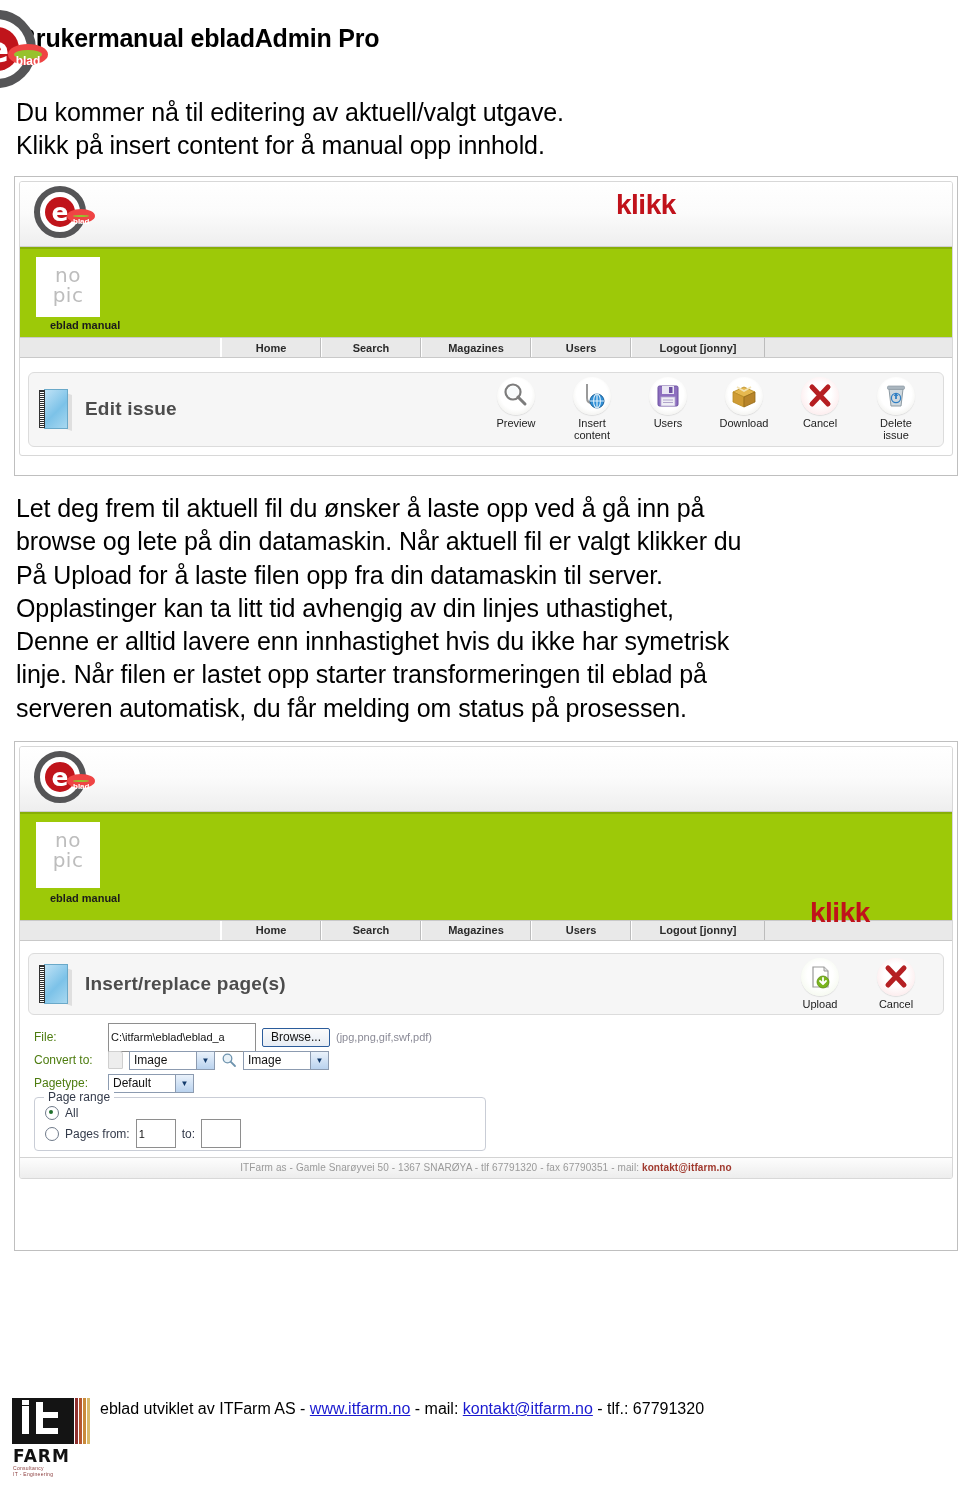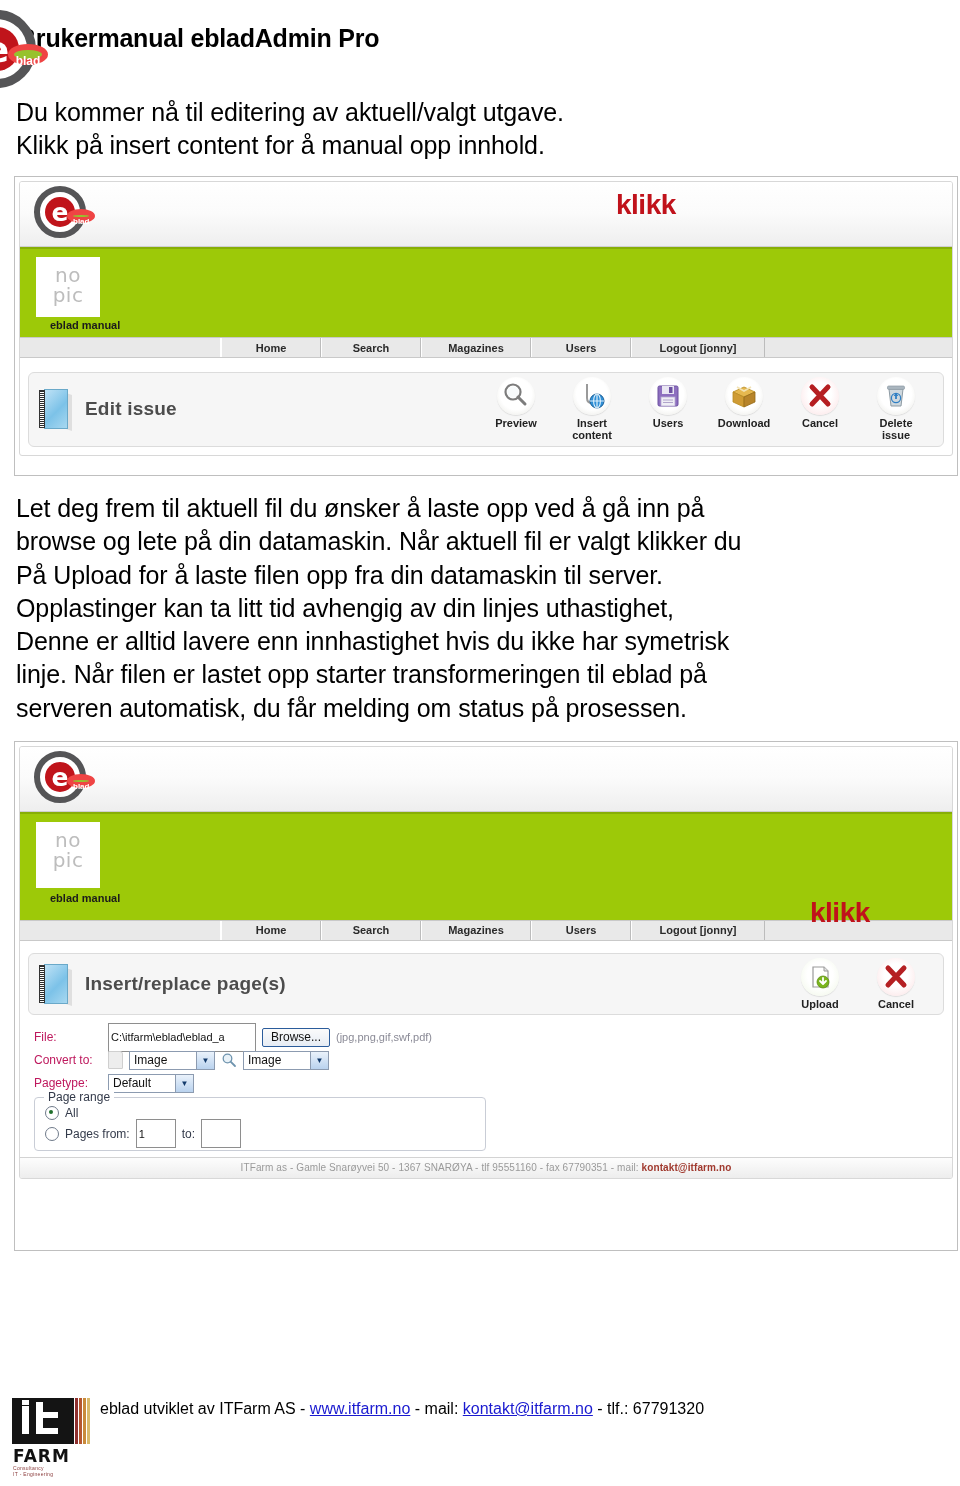--- a/index.html
+++ b/index.html
@@ -248,21 +248,21 @@
   .tb-ico {
     width: 38px;
     height: 38px;
     margin: 0 auto 2px;
     border-radius: 50%;
     background: radial-gradient(circle at 50% 45%, #ffffff 55%, #f2f2ef 78%, #e4e4de 100%);
     position: relative;
     box-shadow: 0 1px 1px rgba(0,0,0,.10);
   }
   .tb-ico svg { position: absolute; left: 0; top: 0; }
-  .tb-label { display: block; font-weight: bold; }
+  .tb-label { display: block; }
 
   
   .klikk {
     position: absolute;
     color: #c0121b;
     font-size: 28px;
     font-weight: bold;
     font-family: "Liberation Sans", sans-serif;
     letter-spacing: -0.5px;
     line-height: 1;
@@ -278,21 +278,21 @@
   .form-row {
     display: flex;
     align-items: center;
     gap: 6px;
     margin-bottom: 3px;
     height: 20px;
   }
   .form-label {
     width: 68px;
     font-size: 12px;
-    color: #be185d;
+    color: #4d7c0f;
     flex: none;
   }
   .txtfield {
     border: 1px solid #8e8e8e;
     background: #ffffff;
     height: 29px;
     font-size: 11px;
     color: #111;
     padding: 0 2px;
     box-sizing: border-box;
@@ -766,21 +766,21 @@
           <span class="radio"></span>
           <span>Pages from:</span>
           <span class="txtfield num-field">1</span>
           <span>to:</span>
           <span class="txtfield num-field2"></span>
         </div>
       </div>
     </div>
 
     <div class="shot-footer">
-      <span>ITFarm as - Gamle Snarøyvei 50 - 1367 SNARØYA - tlf 95551160 - fax 67790351 - mail: </span><span class="mailto">kontakt@itfarm.no</span>
+      <span>ITFarm as - Gamle Snarøyvei 50 - 1367 SNARØYA - tlf 67791320 - fax 67790351 - mail: </span><span class="mailto">kontakt@itfarm.no</span>
     </div>
 
   </div>
 </div>
 
 <div class="page-footer">
   <div class="itfarm-logo">
     <div class="itf-block">
       <div class="itf-idot"></div>
       <div class="itf-i"></div>

